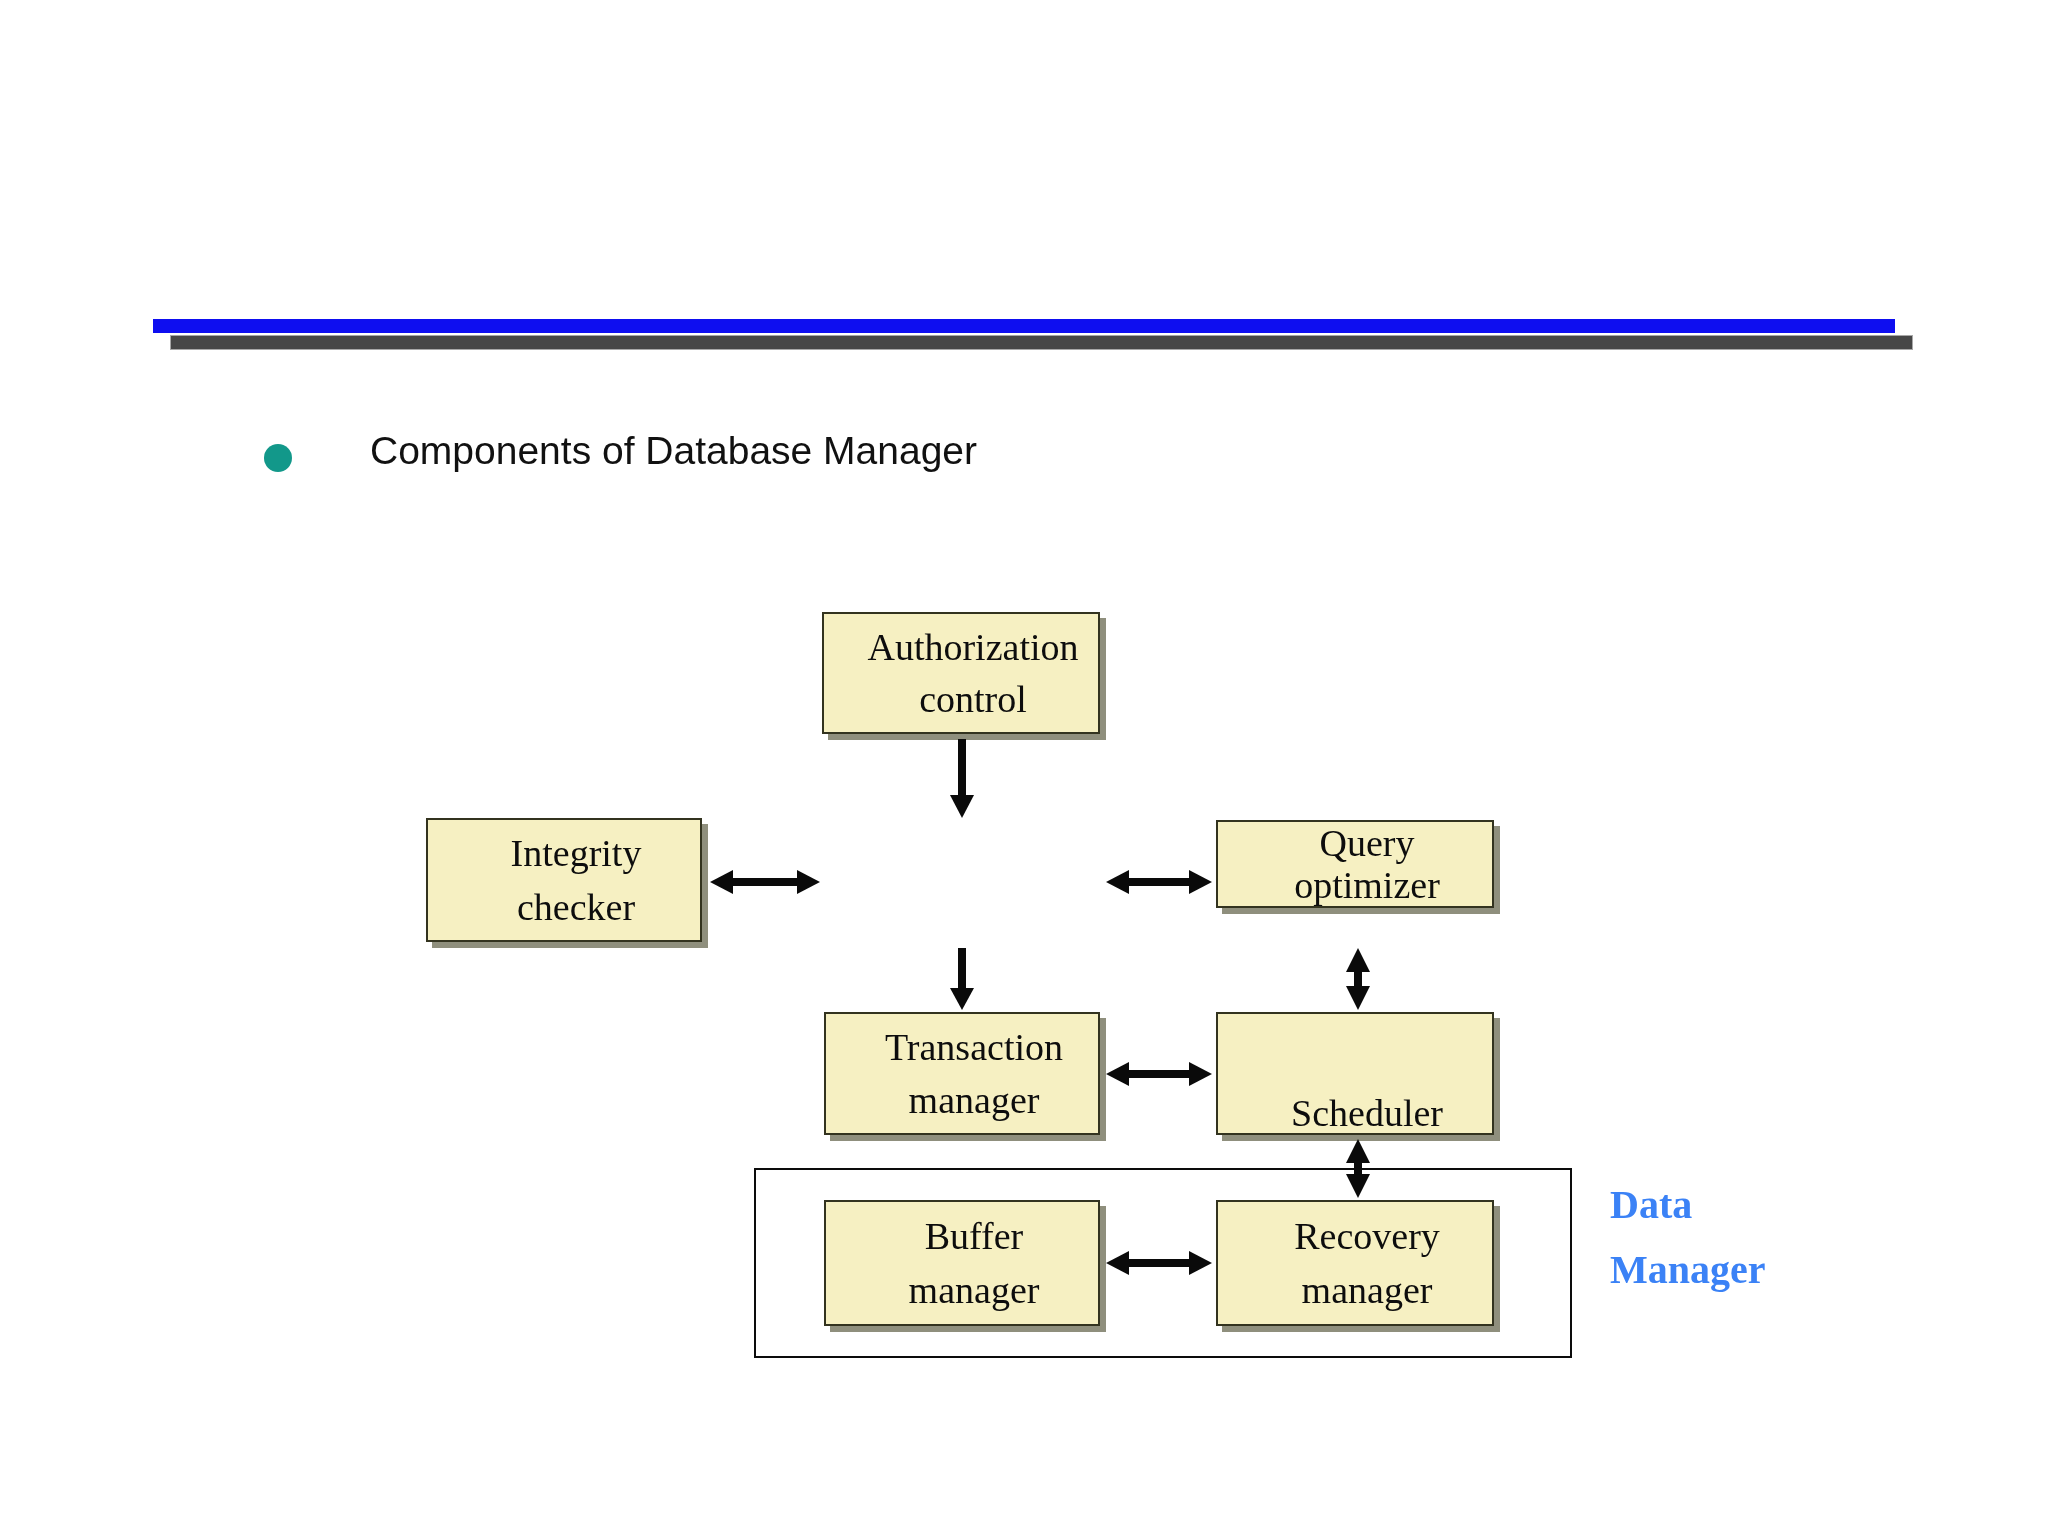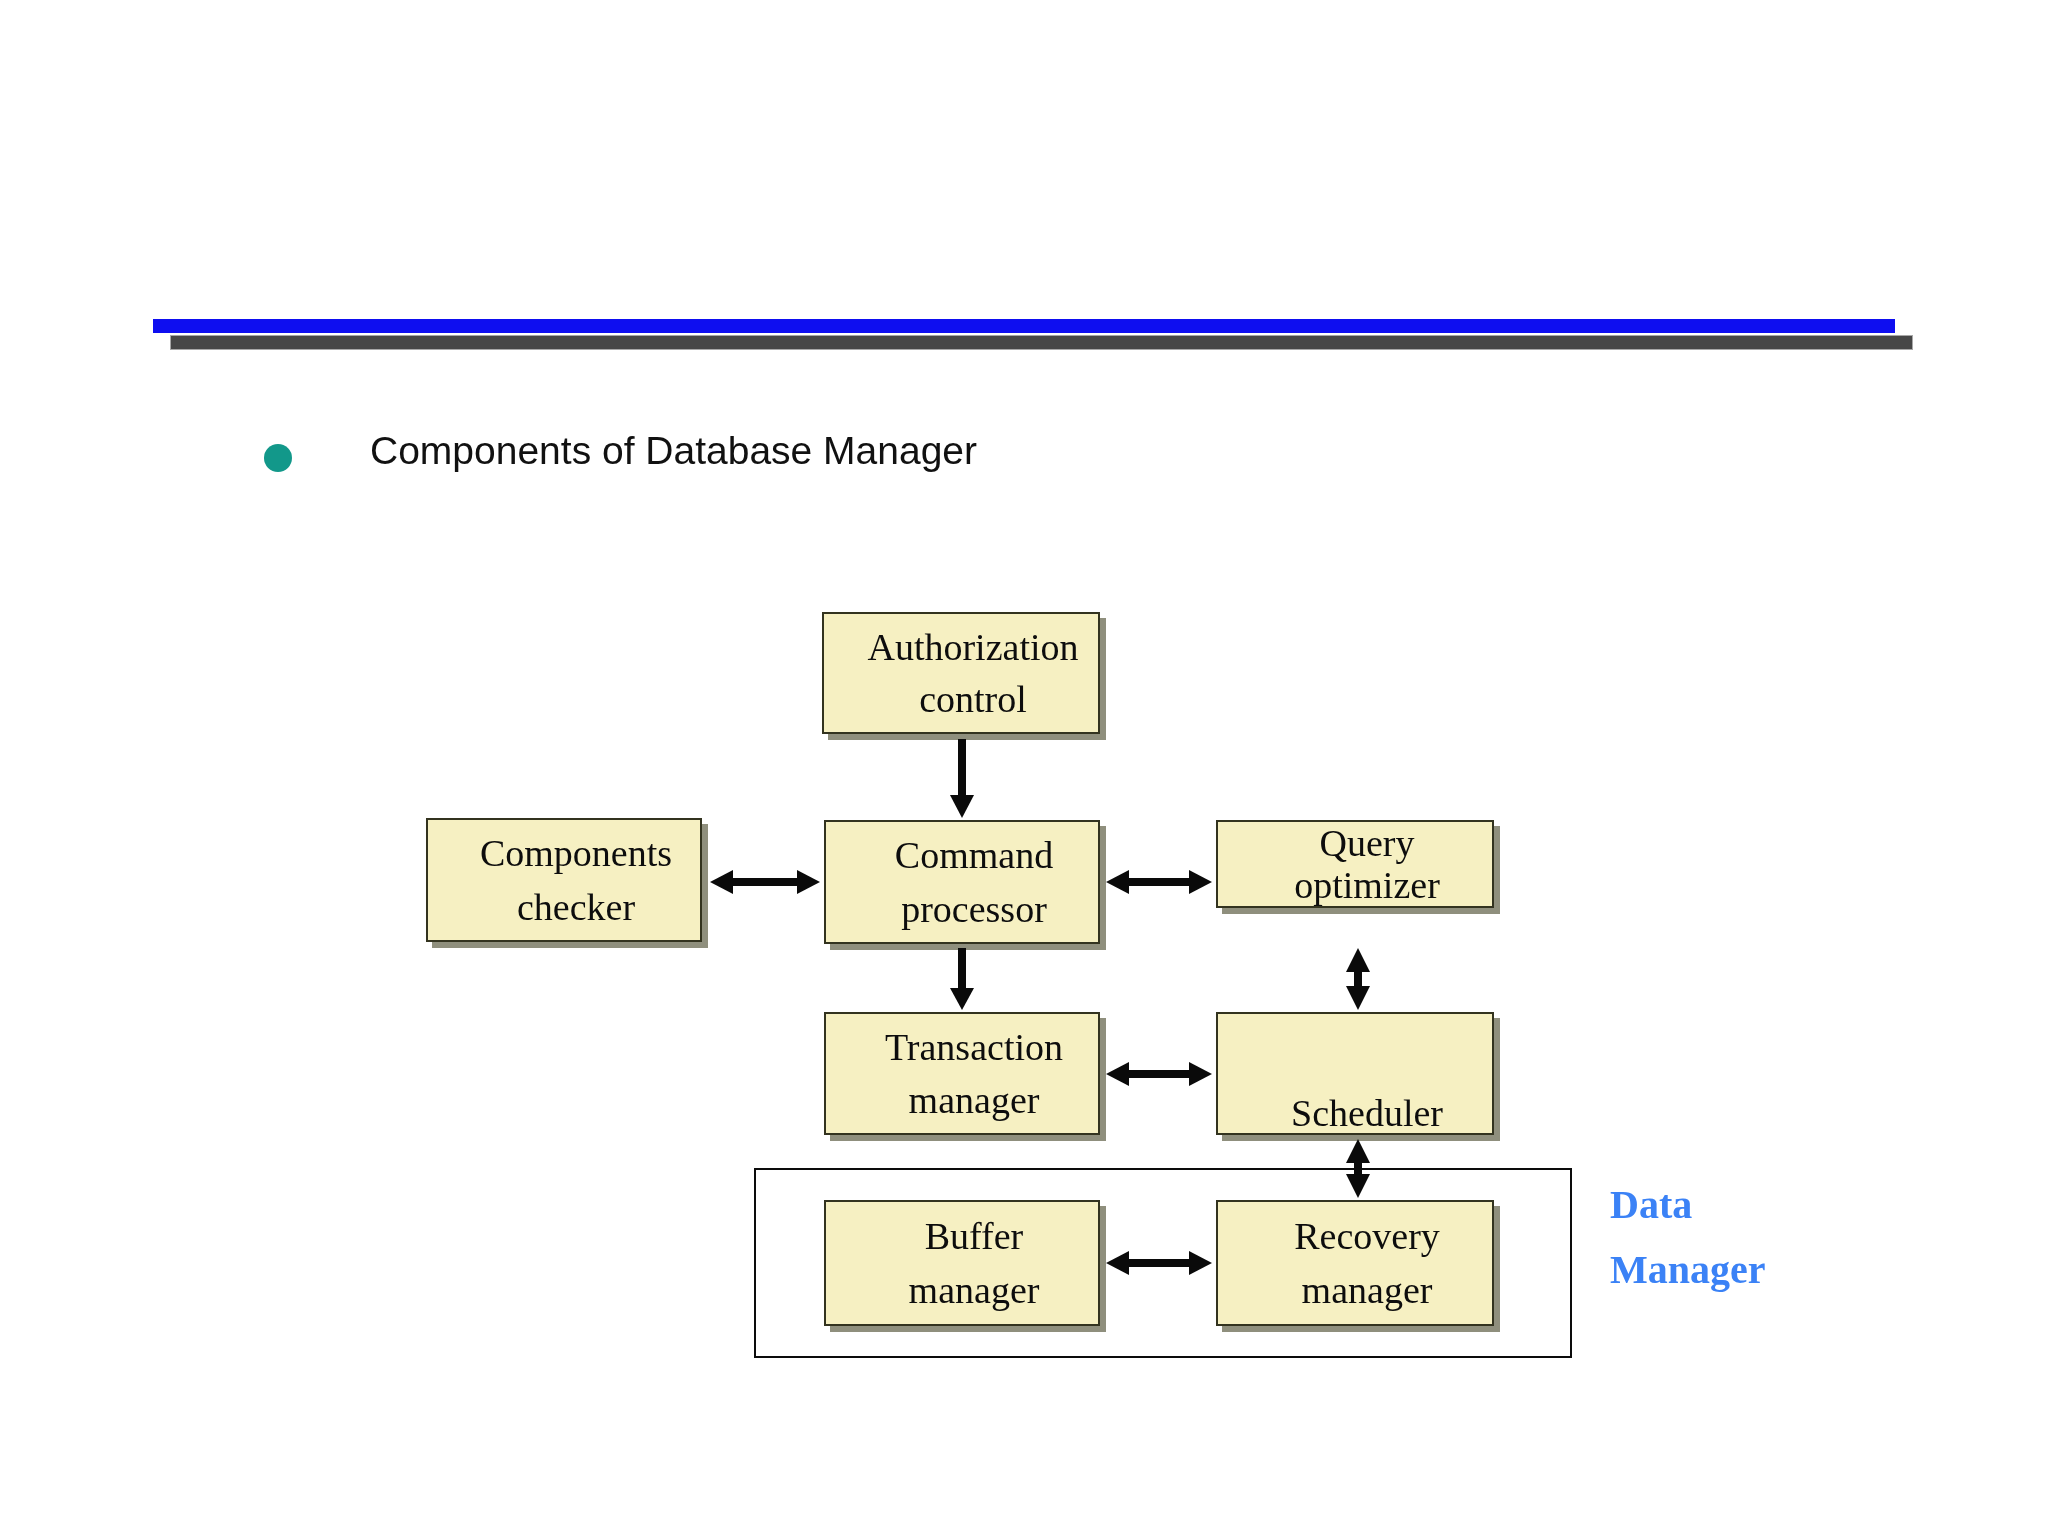--- a/index.html
+++ b/index.html
@@ -123,28 +123,24 @@
   <h1 class="page-title">Components of Database Manager</h1>
 
   <div class="group-rect"></div>
 
   <div class="box b-auth">
     <span class="bl">Authorization</span>
     <span class="bl">control</span>
   </div>
 
   <div class="box b-integrity">
-    <span class="bl">Components</span>
+    <span class="bl">Integrity</span>
     <span class="bl">checker</span>
   </div>
 
-  <div class="box b-command">
-    <span class="bl">Command</span>
-    <span class="bl">processor</span>
-  </div>
 
   <div class="box b-query">
     <span class="bl">Query</span>
     <span class="bl">optimizer</span>
   </div>
 
   <div class="box b-transaction">
     <span class="bl">Transaction</span>
     <span class="bl">manager</span>
   </div>

